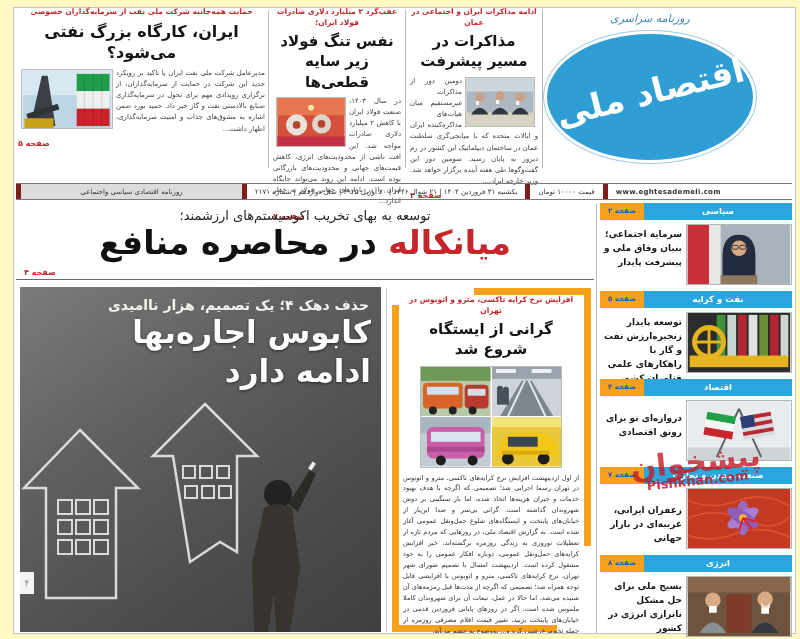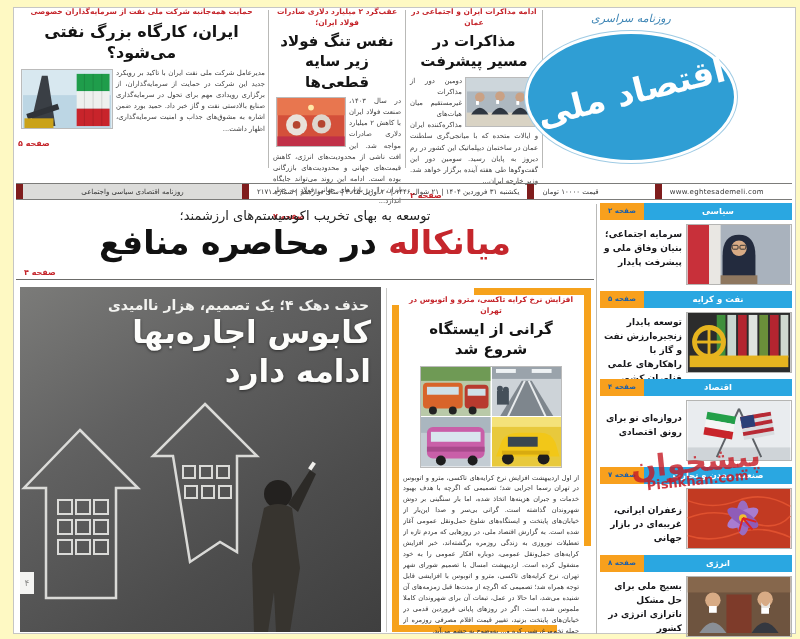--- a/index.html
+++ b/index.html
@@ -13,30 +13,30 @@
   .vline { position:absolute; width:1px; background:#b9b9b7; }
 
   .topcell { position:absolute; top:7px; height:163px; }
   .kicker { color:#c5262c; font-size:7.5px; font-weight:bold; text-align:center; line-height:1.4; }
   .tophead { color:#151515; font-size:15px; font-weight:bold; text-align:center; line-height:1.35; margin:3px 0 4px; }
   .topbody { font-size:6.9px; color:#3c3c3c; text-align:justify; line-height:1.62; }
   .topbody .ph { margin:1px 3px 2px 3px; border:1px solid #bbb; }
   .pageref { color:#c5262c; font-size:8px; font-weight:bold; text-align:left; margin-top:4px; }
 
   
-  #masthead { position:absolute; left:501px; top:10px; width:260px; height:162px; text-align:center; }
+  #masthead { position:absolute; left:520px; top:10px; width:260px; height:162px; text-align:center; }
   #tagline { color:#3f86b5; font-size:11px; font-style:italic; margin-top:2px; }
   #logo-oval { position:relative; width:212px; height:132px; margin:6px auto 0; background:#2f9ed4; border-radius:50%; border:3px solid #ffffff; box-shadow:0 0 0 1px #9fcbe4; }
   #logo-text { position:absolute; left:0; right:0; top:38px; color:#ffffff; font-size:34px; font-weight:bold; transform:rotate(-14deg); letter-spacing:2px; }
 
   
   #infobar { position:absolute; left:16px; top:183px; width:776px; height:17px; border-top:1px solid #7c7c7a; border-bottom:1px solid #7c7c7a; display:flex; flex-direction:row-reverse; align-items:stretch; font-size:7px; color:#333; }
-  #infobar .seg { display:flex; align-items:center; justify-content:center; padding:0 8px; border-left:7px solid #7f1d1d; white-space:nowrap; }
+  #infobar .seg { display:flex; align-items:center; justify-content:center; padding:0 8px; border-left:5px solid #7f1d1d; white-space:nowrap; }
   #infobar .seg.type { background:#dcdcda; width:226px; }
-  #infobar .seg.web { font-weight:normal; letter-spacing:.3px;margin-left:48px; }
+  #infobar .seg.web { font-weight:bold; letter-spacing:.3px; }
   #infobar .fill { flex:1; border-left:none; }
 
   
   #lead { position:absolute; left:16px; top:203px; width:578px; height:77px; border-bottom:1px solid #6b6b69; }
   #lead-topper { font-size:13px; color:#222; text-align:center; margin-top:5px; }
   #lead-head { text-align:center; font-size:33px; font-weight:bold; line-height:1.1; margin-top:2px; }
   #lead-head .red { color:#c5262c; }
   #lead-head .blk { color:#111; }
   #lead .pageref { position:absolute; left:8px; bottom:2px; }
 

